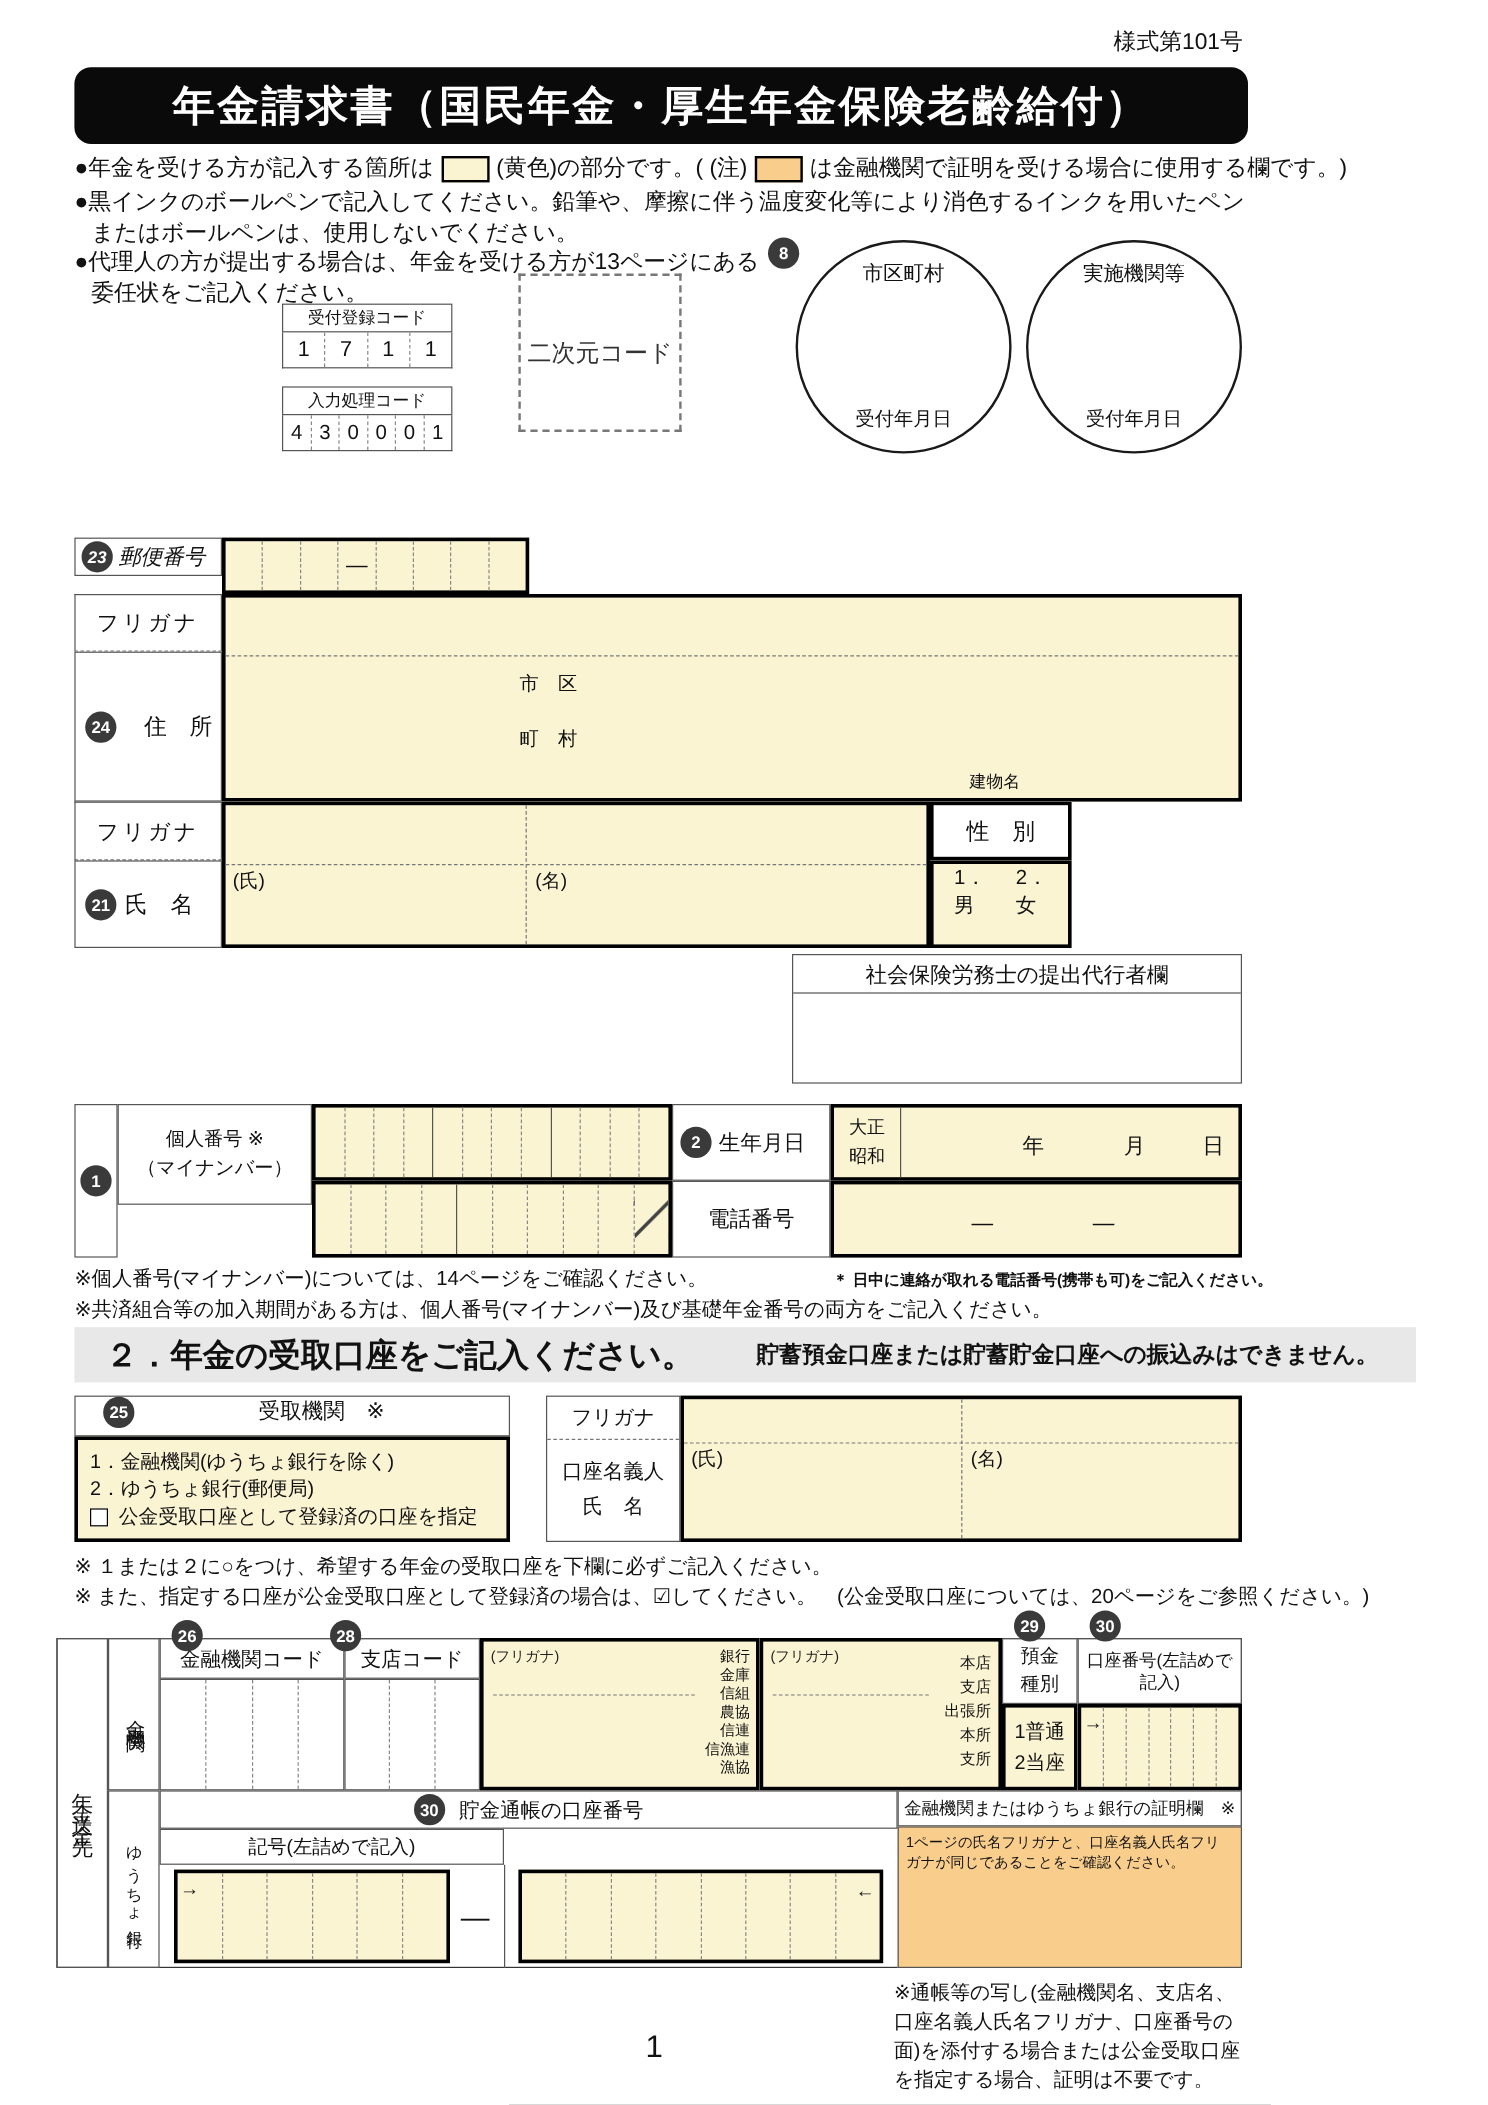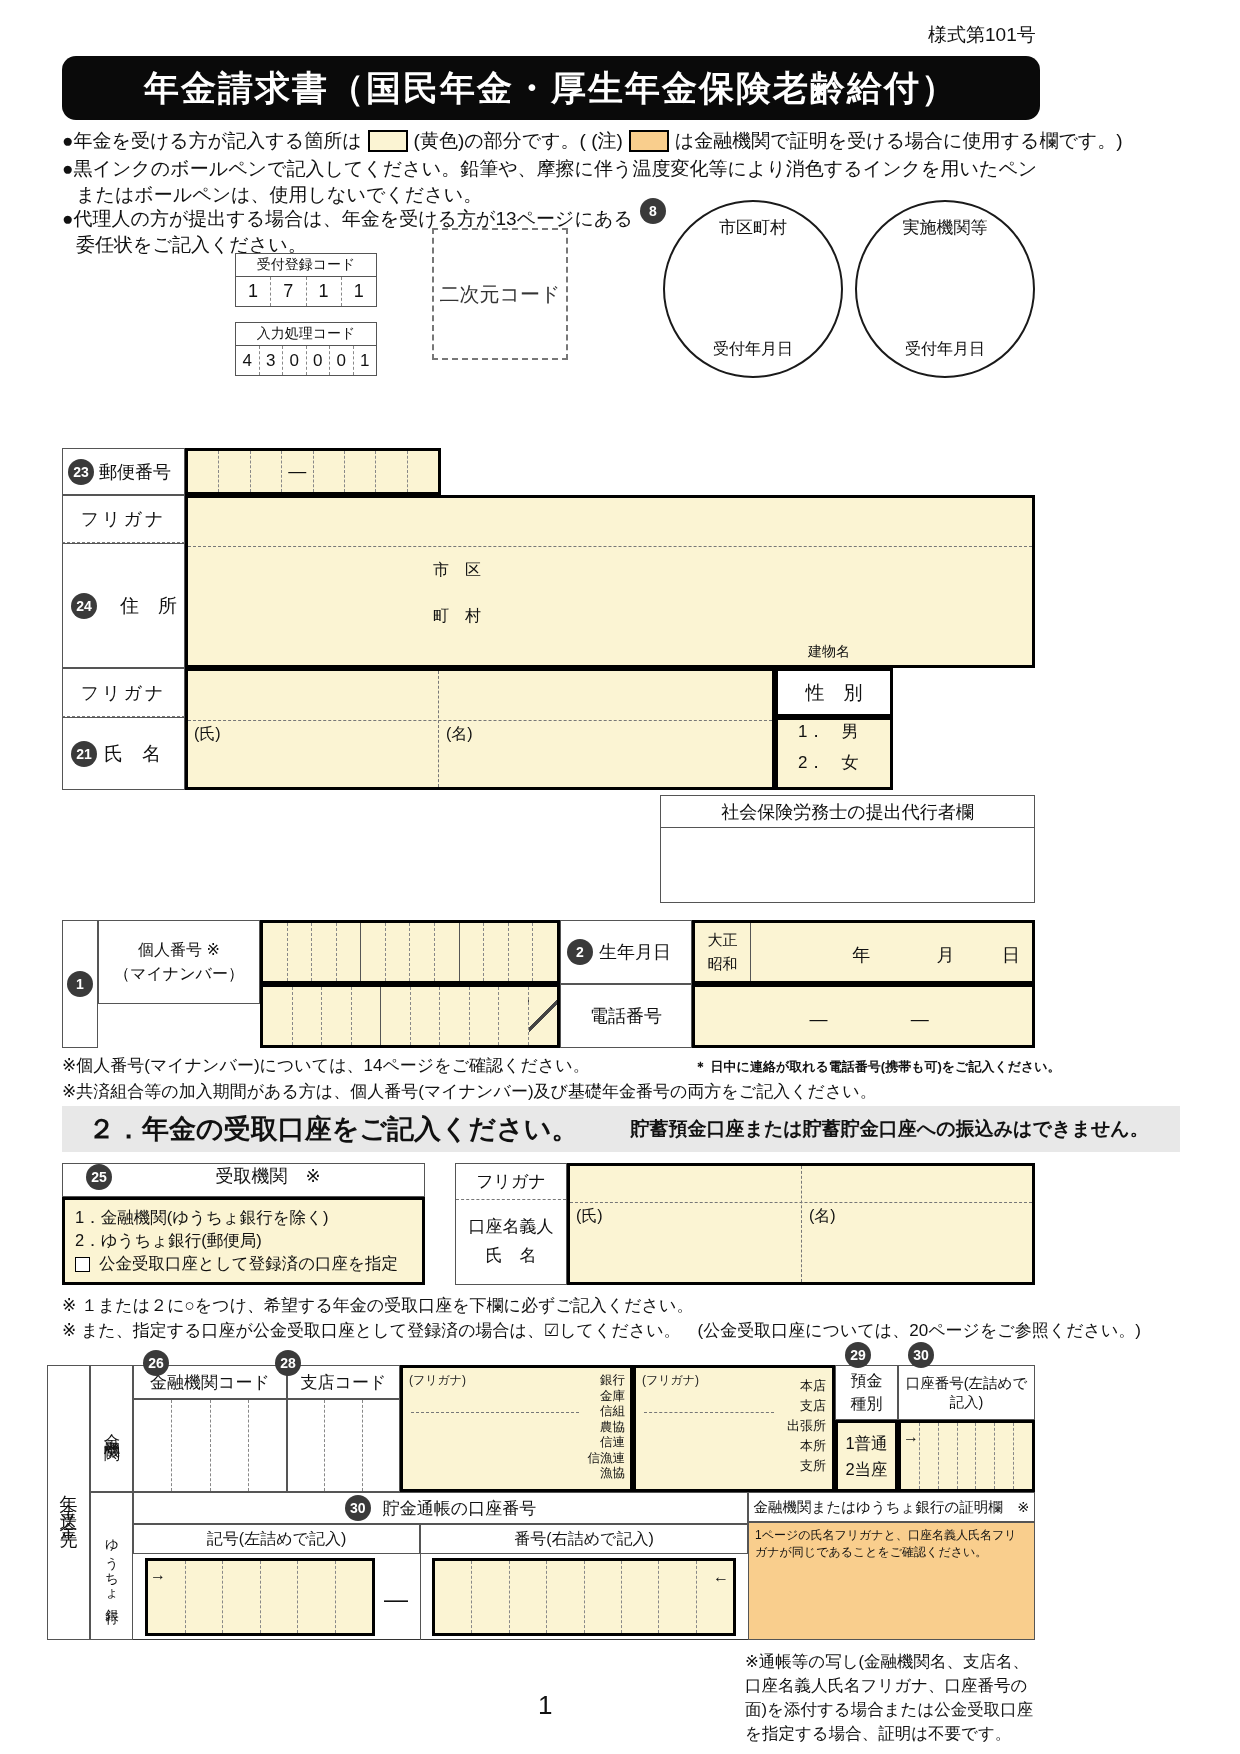--- a/index.html
+++ b/index.html
@@ -82,21 +82,21 @@
   <div class="abs circle" style="left:663px;top:200px;width:180px;height:178px;">
     <div class="abs" style="top:14px;width:100%;text-align:center;font-size:17px;">市区町村</div>
     <div class="abs" style="bottom:16px;width:100%;text-align:center;font-size:16px;">受付年月日</div>
   </div>
   <div class="abs circle" style="left:855px;top:200px;width:180px;height:178px;">
     <div class="abs" style="top:14px;width:100%;text-align:center;font-size:17px;">実施機関等</div>
     <div class="abs" style="bottom:16px;width:100%;text-align:center;font-size:16px;">受付年月日</div>
   </div>
 
 
-  <div class="abs thin" style="left:62px;top:448px;width:123px;height:47px;display:flex;align-items:center;gap:5px;padding-left:5px;font-size:18px;">
+  <div class="abs thin" style="left:62px;top:448px;width:123px;height:32px;display:flex;align-items:center;gap:5px;padding-left:5px;font-size:18px;font-style:italic;">
     <span class="badge">23</span>
     <span>郵便番号</span>
   </div>
   <div class="abs thick yellow cells" style="left:185px;top:448px;width:256px;height:47px;">
     <div class="c"></div>
     <div class="c d"></div>
     <div class="c d"></div>
     <div class="c d dashglyph">—</div>
     <div class="c d"></div>
     <div class="c d"></div>
@@ -124,21 +124,21 @@
   </div>
 
   <div class="abs thick yellow" style="left:185px;top:668px;width:590px;height:122px;">
     <div class="abs" style="left:0;top:49px;width:100%;border-top:1px dashed #777;"></div>
     <div class="abs" style="left:250px;top:0;height:100%;border-left:1px dashed #777;"></div>
     <div class="abs" style="left:6px;top:53px;font-size:16px;">(氏)</div>
     <div class="abs" style="left:258px;top:53px;font-size:16px;">(名)</div>
   </div>
 
   <div class="abs thick ctr" style="left:775px;top:668px;width:118px;height:49px;background:#fff;font-size:19px;">性　別</div>
-  <div class="abs thick yellow" style="left:775px;top:717px;width:118px;height:73px;padding-left:20px;font-size:17px;display:flex;flex-direction:column;justify-content:flex-start;gap:8px;">
+  <div class="abs thick yellow" style="left:775px;top:717px;width:118px;height:73px;padding-left:20px;font-size:17px;display:flex;flex-direction:row;justify-content:flex-end;gap:8px;">
     <div>1．　男</div>
     <div>2．　女</div>
   </div>
 
   <div class="abs" style="left:660px;top:795px;width:375px;height:108px;border:1.5px solid #555;">
     <div class="ctr" style="height:32px;border-bottom:1.5px solid #555;font-size:18px;">社会保険労務士の提出代行者欄</div>
   </div>
 
   <div class="abs thin ctr" style="left:62px;top:920px;width:36px;height:128px;">
     <span class="badge">1</span>
@@ -317,21 +317,20 @@
   </div>
 
   <div class="abs thin ctr" style="left:748px;top:1492px;width:287px;height:30px;font-size:14.5px;">金融機関またはゆうちょ銀行の証明欄　※</div>
   <div class="abs thin orangebg" style="left:748px;top:1522px;width:287px;height:118px;padding:4px 6px;font-size:12px;line-height:1.4;">1ページの氏名フリガナと、口座名義人氏名フリガナが同じであることをご確認ください。</div>
 
   <div class="abs thin ctr" style="left:133px;top:1492px;width:615px;height:32px;gap:12px;">
     <span class="badge">30</span>
     <span style="font-size:17px;">貯金通帳の口座番号</span>
   </div>
   <div class="abs thin ctr" style="left:133px;top:1524px;width:287px;height:30px;font-size:16px;">記号(左詰めで記入)</div>
-  <div class="abs thin ctr" style="left:420px;top:1524px;width:328px;height:30px;font-size:16px;">番号(右詰めで記入)</div>
   <div class="abs" style="left:420px;top:1554px;height:86px;border-left:1px solid #555;"></div>
 
   <div class="abs thick yellow cells" style="left:145px;top:1558px;width:230px;height:78px;">
     <div class="c" style="position:relative;">
       <span class="abs arr" style="left:2px;top:6px;">→</span>
     </div>
     <div class="c d"></div>
     <div class="c d"></div>
     <div class="c d"></div>
     <div class="c d"></div>

